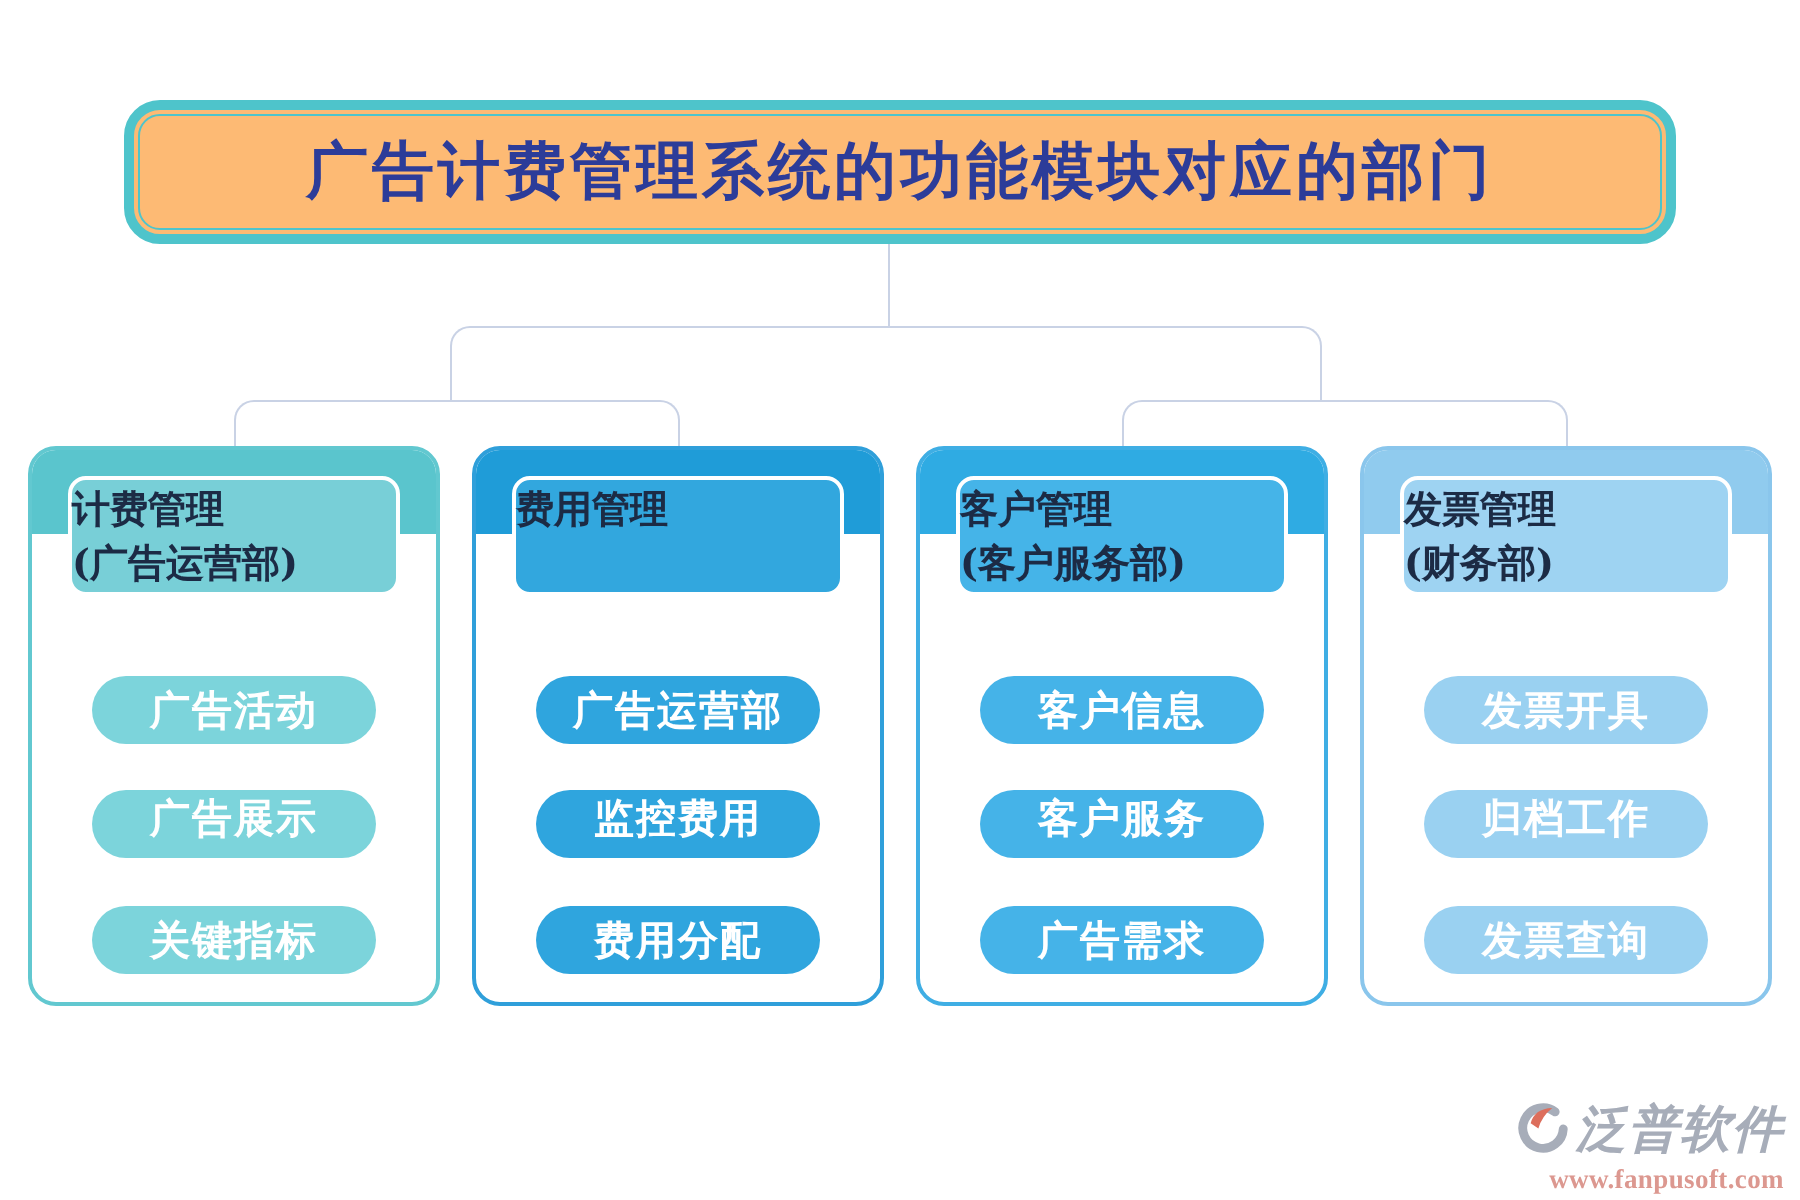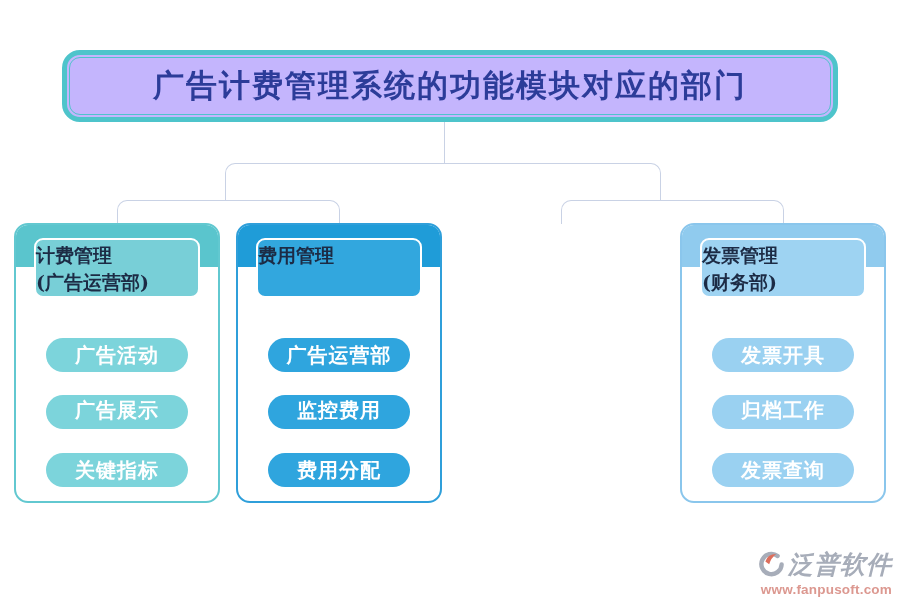--- a/index.html
+++ b/index.html
@@ -5,21 +5,21 @@
   html,body{margin:0;padding:0;background:#fff;}
   #stage{
     position:relative;width:900px;height:600px;background:#ffffff;overflow:hidden;
     font-family:"DejaVu Serif","Liberation Serif",serif;
   }
 
   
   .title-box{
     position:absolute;left:62px;top:50px;width:776px;height:72px;box-sizing:border-box;
     border:5px solid var(--title-border,#4ec4cb);border-radius:18px;
-    display:flex;align-items:center;justify-content:center;background:#c4b5fd;
+    display:flex;align-items:center;justify-content:center;background:#fdba74;
   }
   .title-inner{position:absolute;inset:2px;border:1px solid var(--title-border,#4ec4cb);border-radius:11px;pointer-events:none;}
   .title-text{
     font-size:31px;font-weight:bold;color:var(--title-text,#2c3c99);
     letter-spacing:2px;white-space:nowrap;
   }
 
   
   .conn{position:absolute;}
   .conn-v{width:0;border-left:1.5px solid var(--connector,#c9d2e5);}
@@ -56,21 +56,21 @@
 
   
   .footer{position:absolute;left:742px;top:548px;width:150px;}
   .footer-top{display:flex;align-items:center;justify-content:flex-end;gap:3px;}
   .brand-text{
     font-family:"DejaVu Sans","Liberation Sans",sans-serif;
     font-size:25px;font-weight:bold;color:#a7adb9;letter-spacing:1px;white-space:nowrap;font-style:italic;
   }
   .footer-url{
     margin-top:1px;text-align:right;font-size:13.5px;font-weight:bold;color:#dc9890;
-    font-family:Liberation Sans, sans-serif;letter-spacing:0.2px;white-space:nowrap;
+    font-family:Liberation Serif, serif;letter-spacing:0.2px;white-space:nowrap;
   }
 </style>
 </head>
 <body>
 
 <div id="stage">
 
   <div class="title-box">
     <div class="title-inner"></div>
     <div class="title-text">广告计费管理系统的功能模块对应的部门</div>
@@ -95,20 +95,30 @@
   <div class="column col-1" style="--band: #1f9cd8; --label: #32a7de; --pill: #2fa5de; --border: #2f9fda;">
     <div class="band"></div>
     <div class="label-box">
       <div>费用管理</div>
     </div>
     <div class="pill p0">广告运营部</div>
     <div class="pill p1">监控费用</div>
     <div class="pill p2">费用分配</div>
   </div>
 
+  <div class="column col-2" style="--band: #2fabe3; --label: #45b4e8; --pill: #45b3e8; --border: #3faee4;">
+    <div class="band"></div>
+    <div class="label-box">
+      <div>客户管理</div>
+      <div>(客户服务部)</div>
+    </div>
+    <div class="pill p0">客户信息</div>
+    <div class="pill p1">客户服务</div>
+    <div class="pill p2">广告需求</div>
+  </div>
 
   <div class="column col-3" style="--band: #90cbee; --label: #9ed3f2; --pill: #9ad1f1; --border: #8ac6ec;">
     <div class="band"></div>
     <div class="label-box">
       <div>发票管理</div>
       <div>(财务部)</div>
     </div>
     <div class="pill p0">发票开具</div>
     <div class="pill p1">归档工作</div>
     <div class="pill p2">发票查询</div>

